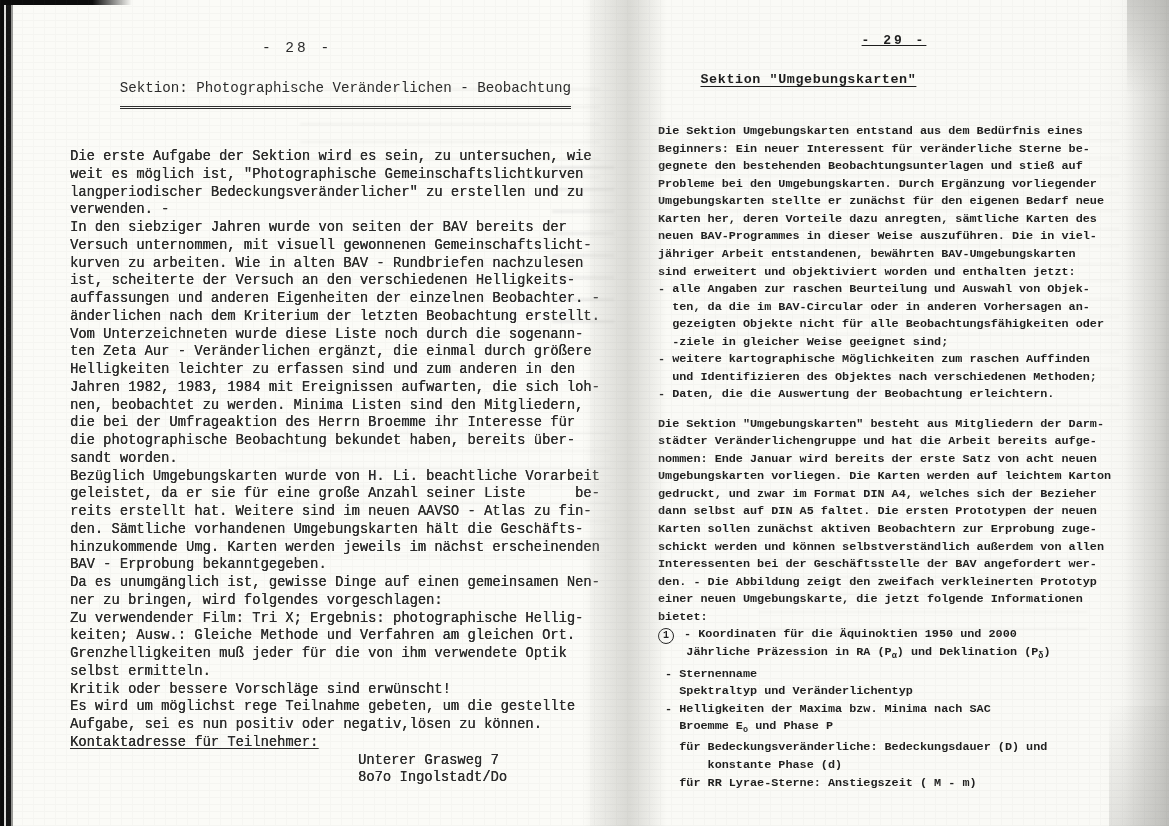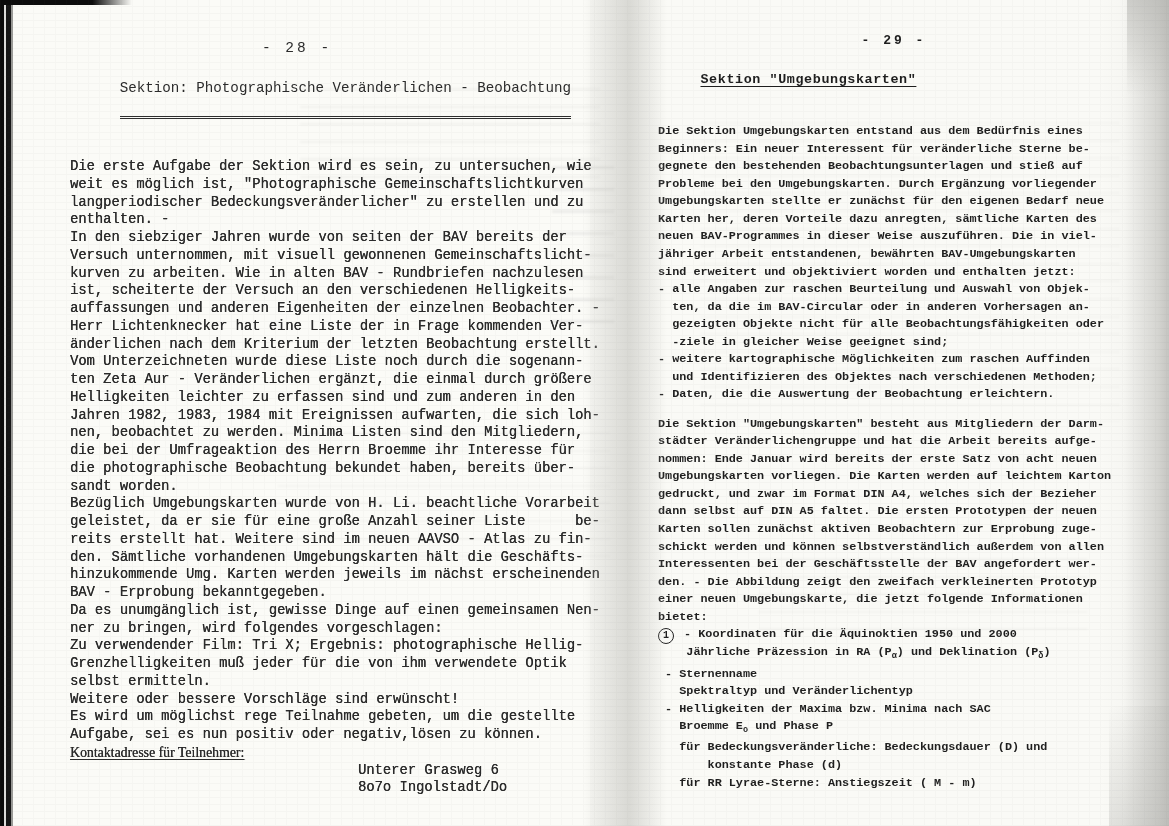--- a/index.html
+++ b/index.html
@@ -39,31 +39,31 @@
     background:repeating-linear-gradient(180deg,rgba(70,70,68,.6) 0 3px,transparent 3px 22px);}
   .b3{left:278px;top:432px;width:332px;height:140px;opacity:.07;}
   .b4{left:700px;top:122px;width:420px;height:300px;opacity:.05;}
   .b5{left:758px;top:558px;width:330px;height:72px;opacity:.06;}
   
   .page{position:absolute;}
   .page-28{left:70px;top:40px;width:522px;font-size:13.8px;line-height:17.75px;}
   .page-29{left:658px;top:32px;width:472px;font-size:11.8px;line-height:17.55px;font-weight:bold;color:#1e1e1e;}
   .pg-num{text-align:center;letter-spacing:3px;margin-bottom:4px;white-space:pre;}
   .page-28 .pg-num{transform:translateX(-34px);font-size:14.5px;}
-  .page-29 .pg-num{font-size:13px;}
+  .page-29 .pg-num{font-size:13px;text-decoration:underline;}
   .sec-title{white-space:pre;margin-bottom:23px;}
-  .page-28 .sec-title span{display:inline-block;border-bottom:3px double #2e2e2e;padding-bottom:19px;font-size:14.2px;}
+  .page-28 .sec-title span{display:inline-block;border-bottom:3px double #2e2e2e;padding-bottom:9px;font-size:14.2px;}
   .page-29 .sec-title span{display:inline-block;font-size:13.4px;letter-spacing:.6px;
     text-decoration:underline;text-underline-offset:3px;}
   .page-28 .sec-title{margin-bottom:21px;}
   .page-29 .sec-title{margin-bottom:16px;}
   .tline{white-space:pre;min-height:1em;}
   .page-28 .tline{text-shadow:.2px 0 0 currentColor;}
   .gap{height:9px;}
-  .underline{text-decoration:underline;text-underline-offset:2px;font-family:Liberation Serif, serif;}
+  .underline{text-decoration:underline;text-underline-offset:2px;}
   .addr{padding-left:288px;}
   .subsc{font-size:.72em;vertical-align:-.32em;}
   .circ{display:inline-block;width:14px;height:14px;border:1.4px solid #222;border-radius:50%;
     text-align:center;line-height:13px;font-size:10px;margin-right:3px;vertical-align:-1px;
     letter-spacing:0;}
 </style>
 </head>
 <body>
 
 <div class="scan-root">
@@ -78,52 +78,52 @@
 
   <div class="page page-28">
     <div class="pg-num">- 28 -</div>
     <div class="sec-title">
       <span>Sektion: Photographische Veränderlichen - Beobachtung</span>
     </div>
     <div class="body-lines">
         <div class="tline">Die erste Aufgabe der Sektion wird es sein, zu untersuchen, wie</div>
         <div class="tline">weit es möglich ist, "Photographische Gemeinschaftslichtkurven</div>
         <div class="tline">langperiodischer Bedeckungsveränderlicher" zu erstellen und zu</div>
-        <div class="tline">enthalten. -</div>
+        <div class="tline">verwenden. -</div>
         <div class="tline">In den siebziger Jahren wurde von seiten der BAV bereits der</div>
         <div class="tline">Versuch unternommen, mit visuell gewonnenen Gemeinschaftslicht-</div>
         <div class="tline">kurven zu arbeiten. Wie in alten BAV - Rundbriefen nachzulesen</div>
         <div class="tline">ist, scheiterte der Versuch an den verschiedenen Helligkeits-</div>
         <div class="tline">auffassungen und anderen Eigenheiten der einzelnen Beobachter. -</div>
-        <div class="tline">Herr Lichtenknecker hat eine Liste der in Frage kommenden Ver-</div>
         <div class="tline">änderlichen nach dem Kriterium der letzten Beobachtung erstellt.</div>
         <div class="tline">Vom Unterzeichneten wurde diese Liste noch durch die sogenann-</div>
         <div class="tline">ten Zeta Aur - Veränderlichen ergänzt, die einmal durch größere</div>
         <div class="tline">Helligkeiten leichter zu erfassen sind und zum anderen in den</div>
         <div class="tline">Jahren 1982, 1983, 1984 mit Ereignissen aufwarten, die sich loh-</div>
         <div class="tline">nen, beobachtet zu werden. Minima Listen sind den Mitgliedern,</div>
         <div class="tline">die bei der Umfrageaktion des Herrn Broemme ihr Interesse für</div>
         <div class="tline">die photographische Beobachtung bekundet haben, bereits über-</div>
         <div class="tline">sandt worden.</div>
         <div class="tline">Bezüglich Umgebungskarten wurde von H. Li. beachtliche Vorarbeit</div>
         <div class="tline">geleistet, da er sie für eine große Anzahl seiner Liste      be-</div>
         <div class="tline">reits erstellt hat. Weitere sind im neuen AAVSO - Atlas zu fin-</div>
         <div class="tline">den. Sämtliche vorhandenen Umgebungskarten hält die Geschäfts-</div>
         <div class="tline">hinzukommende Umg. Karten werden jeweils im nächst erscheinenden</div>
         <div class="tline">BAV - Erprobung bekanntgegeben.</div>
         <div class="tline">Da es unumgänglich ist, gewisse Dinge auf einen gemeinsamen Nen-</div>
         <div class="tline">ner zu bringen, wird folgendes vorgeschlagen:</div>
         <div class="tline">Zu verwendender Film: Tri X; Ergebnis: photographische Hellig-</div>
+        <div class="tline">keiten; Ausw.: Gleiche Methode und Verfahren am gleichen Ort.</div>
         <div class="tline">Grenzhelligkeiten muß jeder für die von ihm verwendete Optik</div>
         <div class="tline">selbst ermitteln.</div>
-        <div class="tline">Weitere oder bessere Vorschläge sind erwünscht!</div>
+        <div class="tline">Kritik oder bessere Vorschläge sind erwünscht!</div>
         <div class="tline">Es wird um möglichst rege Teilnahme gebeten, um die gestellte</div>
         <div class="tline">Aufgabe, sei es nun positiv oder negativ,lösen zu können.</div>
         <div class="tline underline">Kontaktadresse für Teilnehmer:</div>
-        <div class="tline addr">Unterer Grasweg 6</div>
+        <div class="tline addr">Unterer Grasweg 7</div>
         <div class="tline addr">8o7o Ingolstadt/Do</div>
       </div>
   </div>
 
   <div class="page page-29">
     <div class="pg-num">- 29 -</div>
     <div class="sec-title">
       <span>Sektion "Umgebungskarten"</span>
     </div>
     <div class="body-lines">

